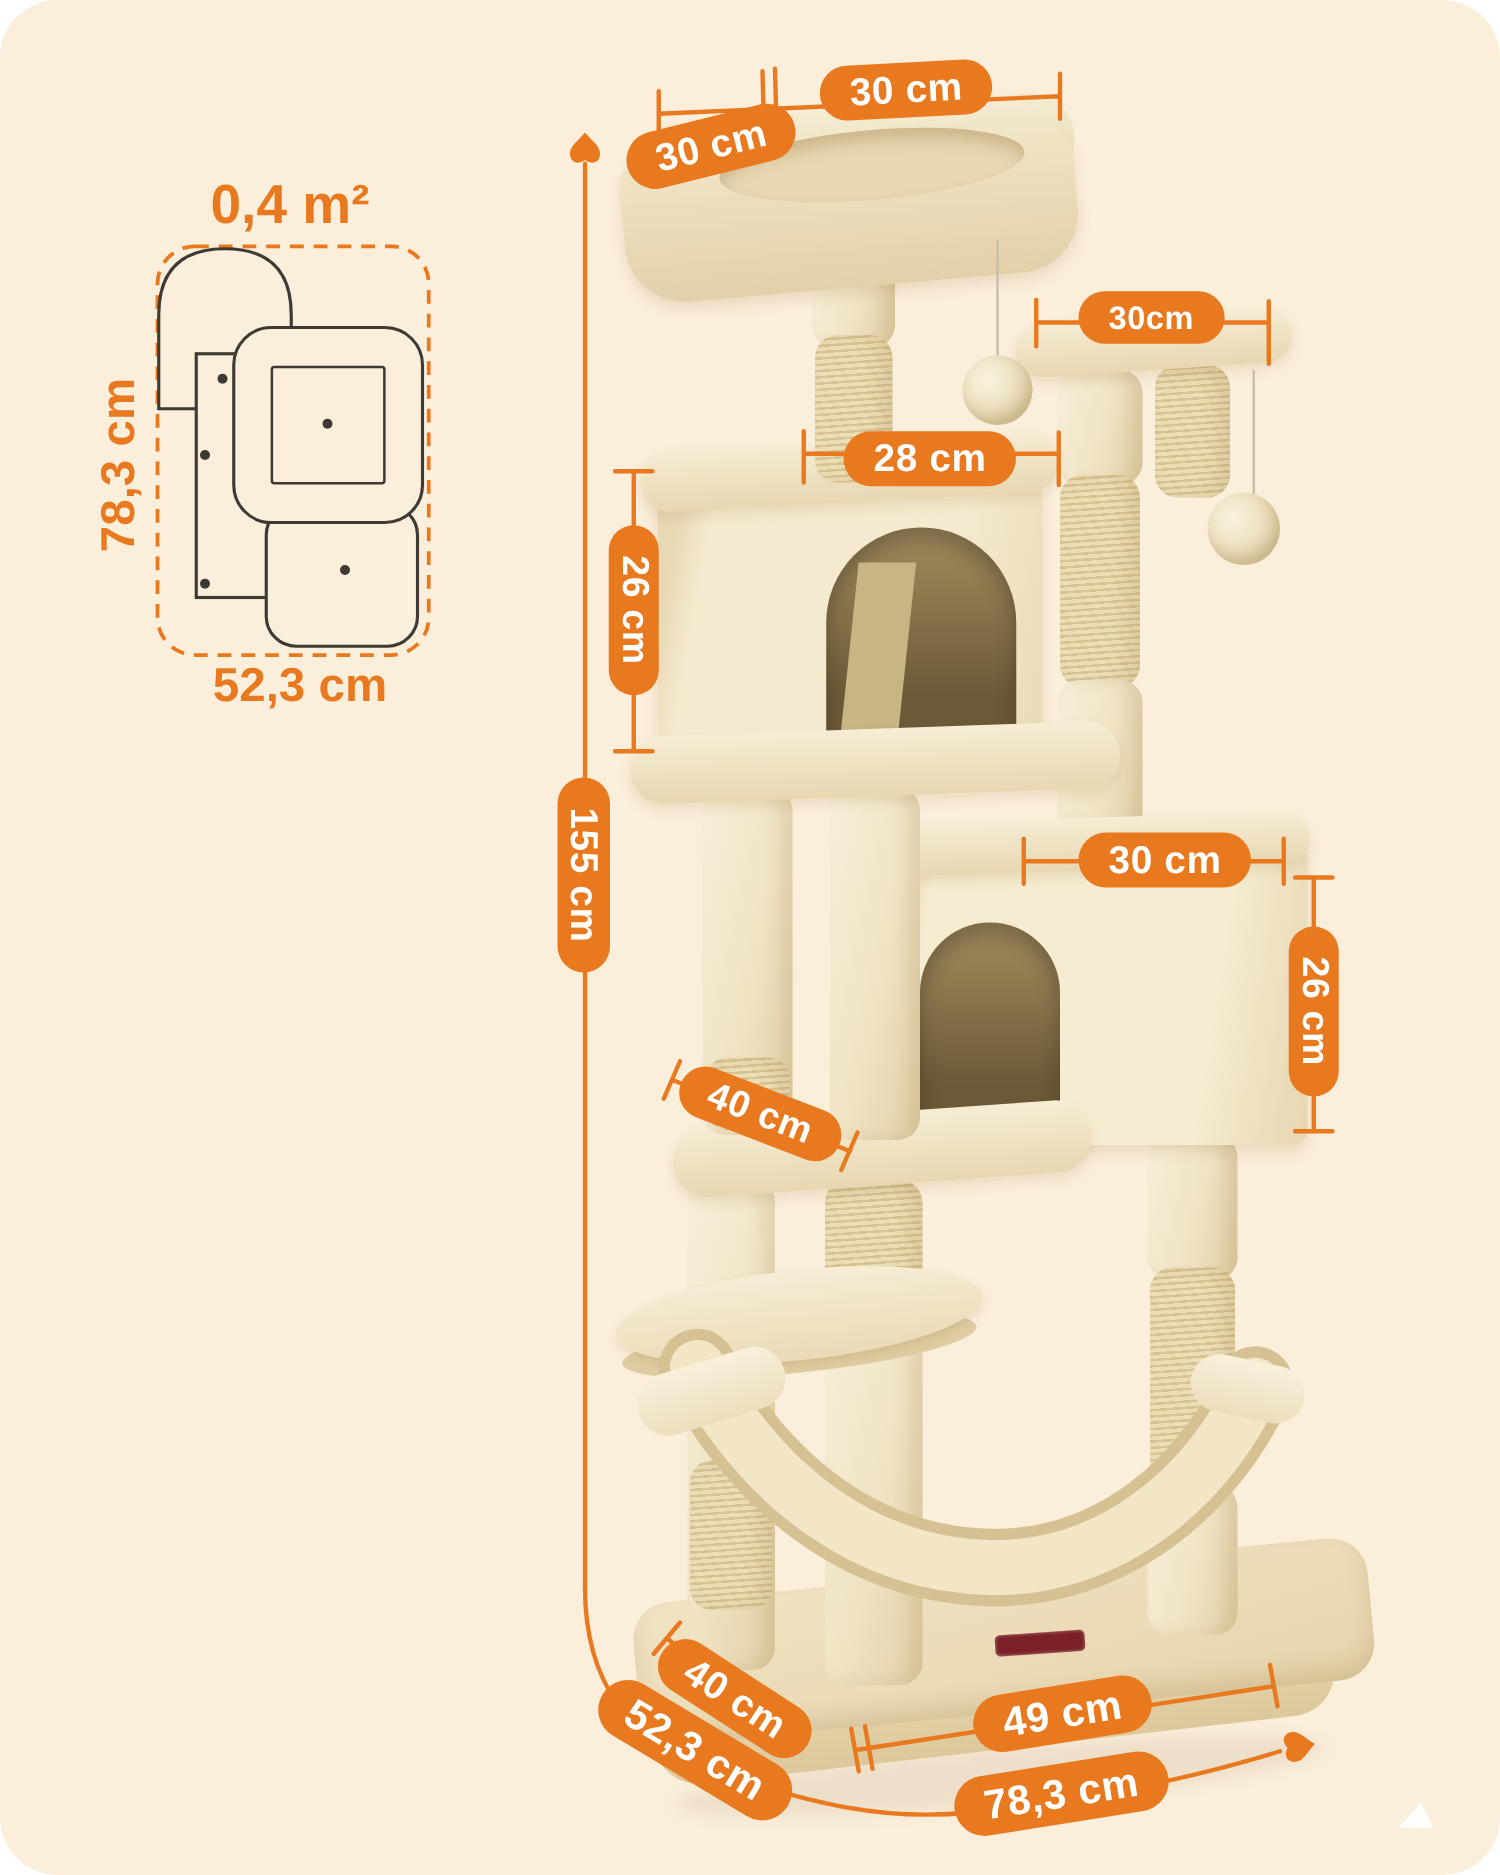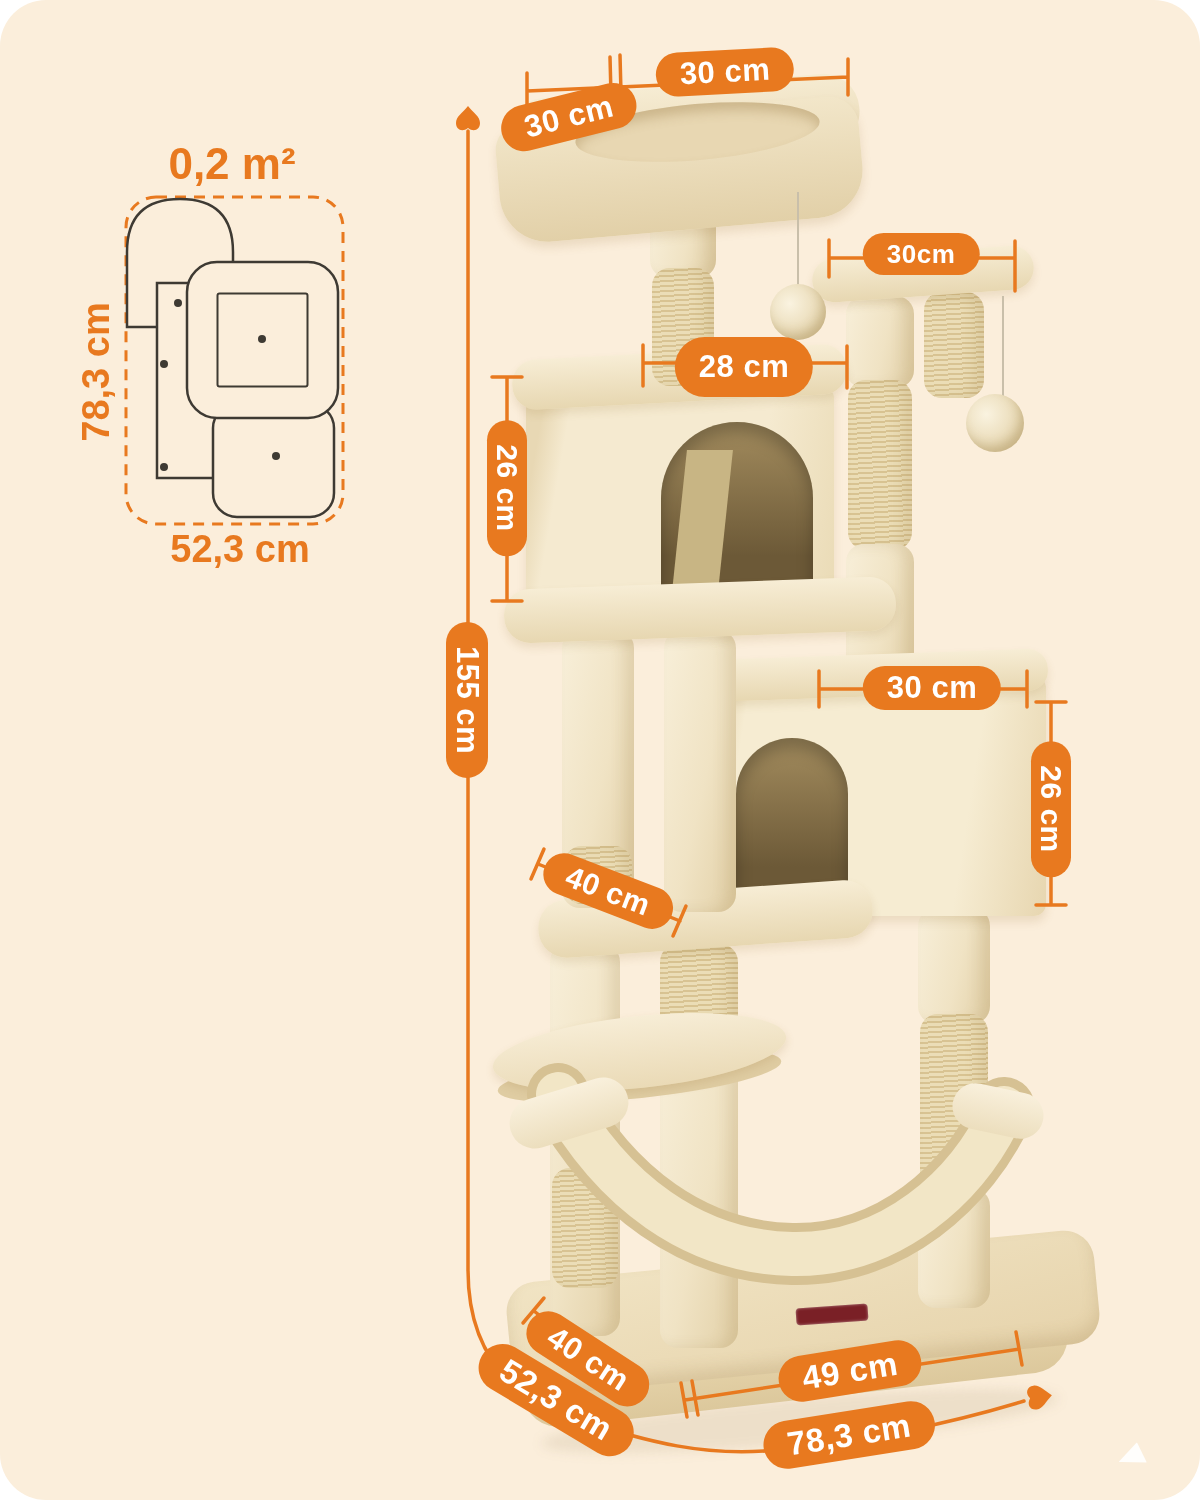--- a/index.html
+++ b/index.html
@@ -44,21 +44,21 @@
       <rect x="217.5" y="293.5" width="90" height="93" rx="2" stroke-width="2"></rect>
     </g>
     <g fill="#3E3A33">
       <circle cx="262" cy="339" r="4"></circle>
         <circle cx="276" cy="456" r="4"></circle>
       <circle cx="178" cy="303" r="4"></circle>
         <circle cx="164" cy="364" r="4"></circle>
       <circle cx="164" cy="467" r="4"></circle>
     </g>
   </svg>
-  <div class="fp-label" style="left:232px;top:164px;transform:translate(-50%,-50%);font-size:44px;">0,2 m²</div>
+  <div class="fp-label" style="left:232px;top:164px;transform:translate(-50%,-50%);font-size:44px;">0,4 m²</div>
   <div class="fp-label" style="left:96px;top:372px;transform:translate(-50%,-50%) rotate(-90deg);font-size:38px;">78,3 cm</div>
   <div class="fp-label" style="left:240px;top:549px;transform:translate(-50%,-50%);font-size:38px;">52,3 cm</div>
 
   <div class="part" style="left:540px;top:1398px;width:520px;height:46px;border-radius:50%;
        background:rgba(120,90,40,.10);filter:blur(6px);transform:rotate(-5deg);"></div>
   <div class="part" style="left:522px;top:1344px;width:548px;height:56px;border-radius:8px 8px 36px 36px;
        transform:rotate(-6.5deg);background:linear-gradient(180deg,#E7D5AC,#DCC89C);"></div>
   <div class="part" style="left:508px;top:1256px;width:590px;height:114px;border-radius:30px;
        transform:rotate(-5.5deg);background:linear-gradient(170deg,#F1E4C4,#E6D3AB);
        box-shadow:inset 0 -10px 16px rgba(140,105,50,.18);"></div>
@@ -154,21 +154,21 @@
     </g>
     <g fill="#E8791F" stroke="none">
       <path d="M0,-13 C5.5,-6 12,-2.5 12,4 C12,10.5 6,13.5 0,9 C-6,13.5 -12,10.5 -12,4 C-12,-2.5 -5.5,-6 0,-13 Z" transform="translate(468,119)"></path>
       <path d="M0,-13 C5.5,-6 12,-2.5 12,4 C12,10.5 6,13.5 0,9 C-6,13.5 -12,10.5 -12,4 C-12,-2.5 -5.5,-6 0,-13 Z" transform="translate(1039,1397) rotate(82)"></path>
     </g>
   </svg>
 
   <div class="pill" style="left:725px;top:72px;height:44px;transform:translate(-50%,-50%) rotate(-3deg);">30 cm</div>
   <div class="pill" style="left:569px;top:117px;height:46px;transform:translate(-50%,-50%) rotate(-14deg);">30 cm</div>
   <div class="pill" style="left:921px;top:254px;height:42px;font-size:26px;transform:translate(-50%,-50%);">30cm</div>
-  <div class="pill" style="left:744px;top:367px;height:60px;transform:translate(-50%,-50%);">28 cm</div>
+  <div class="pill" style="left:744px;top:367px;height:44px;transform:translate(-50%,-50%);">28 cm</div>
   <div class="pill" style="left:507px;top:488px;height:40px;font-size:30px;transform:translate(-50%,-50%) rotate(90deg);">26 cm</div>
   <div class="pill" style="left:467px;top:700px;height:42px;transform:translate(-50%,-50%) rotate(90deg);">155 cm</div>
   <div class="pill" style="left:932px;top:688px;height:44px;transform:translate(-50%,-50%);">30 cm</div>
   <div class="pill" style="left:1051px;top:809px;height:40px;font-size:30px;transform:translate(-50%,-50%) rotate(90deg);">26 cm</div>
   <div class="pill" style="left:608px;top:891px;height:42px;font-size:30px;transform:translate(-50%,-50%) rotate(21deg);">40 cm</div>
   <div class="pill" style="left:588px;top:1359px;height:44px;transform:translate(-50%,-50%) rotate(33deg);">40 cm</div>
   <div class="pill" style="left:850px;top:1371px;height:46px;font-size:33px;transform:translate(-50%,-50%) rotate(-9deg);">49 cm</div>
   <div class="pill" style="left:556px;top:1400px;height:48px;font-size:33px;transform:translate(-50%,-50%) rotate(31deg);">52,3 cm</div>
   <div class="pill" style="left:849px;top:1435px;height:48px;font-size:33px;transform:translate(-50%,-50%) rotate(-9deg);">78,3 cm</div>
 

